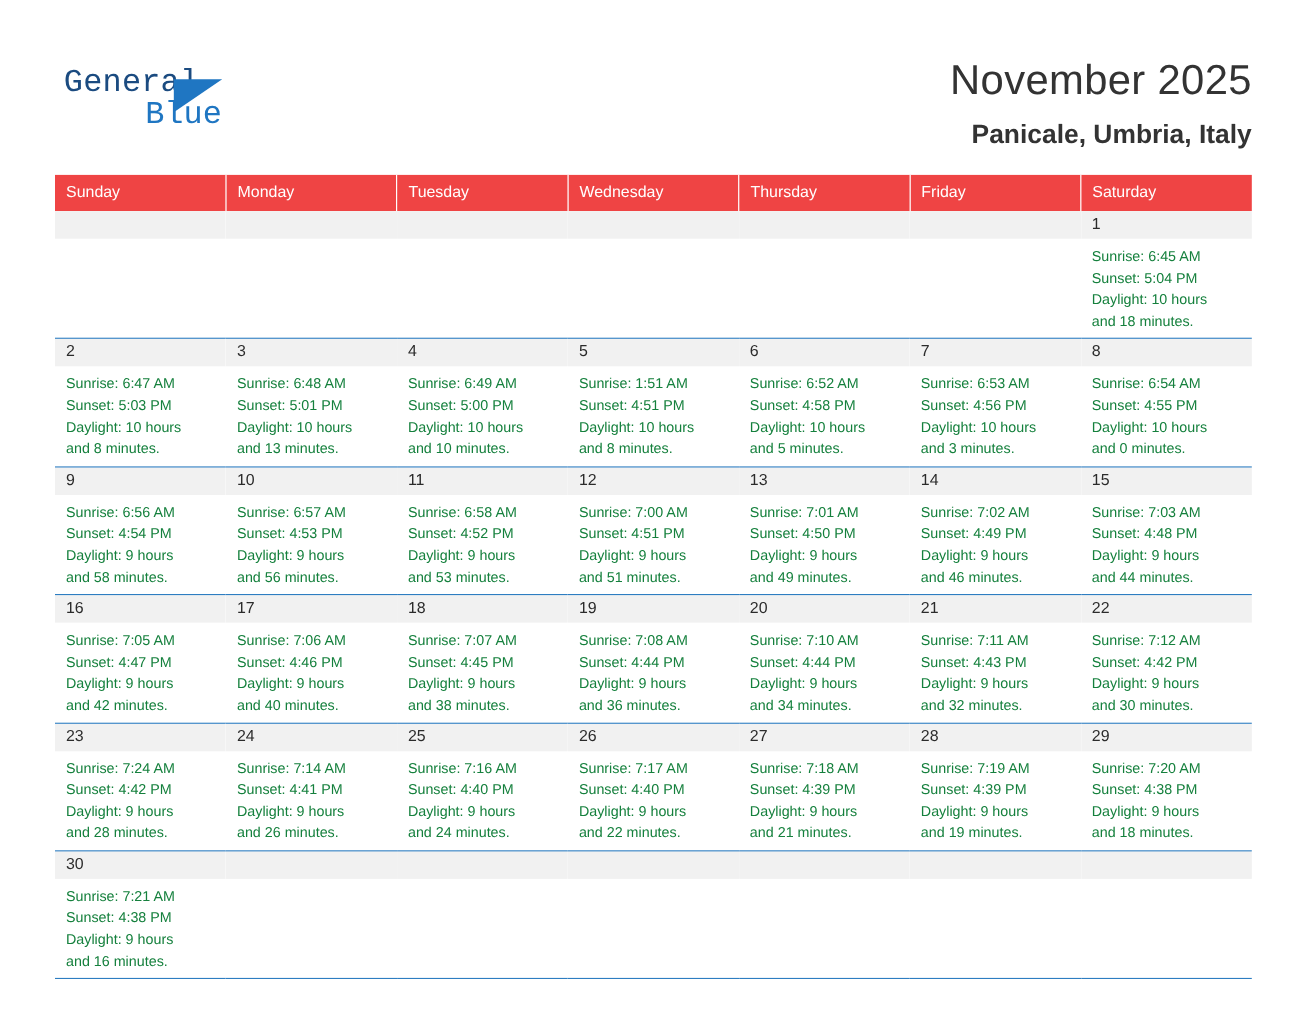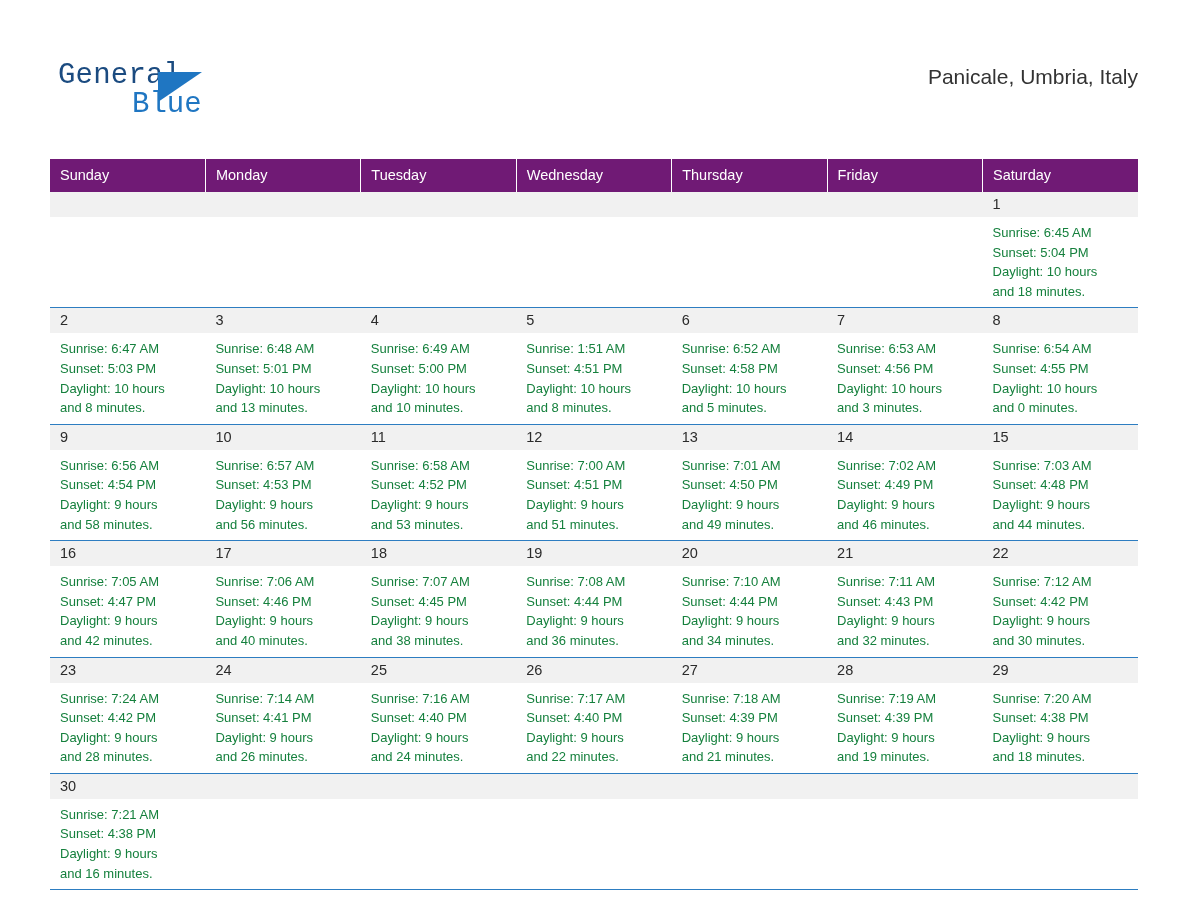--- a/index.html
+++ b/index.html
@@ -64,35 +64,36 @@
     text-align: right;
     width: 700px;
   }
   .month-title {
     font-size: 38px;
     color: #333333;
     line-height: 46px;
     letter-spacing: 0.3px;
   }
   .location {
-    font-size: 21px;
+    font-size: 24px;
     color: #333333;
     margin-top: 14px;
     line-height: 26px;
+    font-weight: bold;
   }
   table.calendar {
     position: absolute;
     left: 50px;
     top: 159px;
     width: 1088px;
     border-collapse: collapse;
     table-layout: fixed;
   }
   table.calendar th {
-    background: #701a75;
+    background: #ef4444;
     color: #ffffff;
     font-size: 14.5px;
     font-weight: normal;
     text-align: left;
     padding: 8px 0 9px 10px;
     border-right: 1px solid #ffffff;
     height: 13px;
     margin-left: 26px;
   }
   table.calendar th:last-child {
@@ -134,20 +135,21 @@
 
 <div class="page">
 
   <div class="header">
     <div class="logo">
       <div class="logo-general">General</div>
       <div class="logo-triangle"></div>
       <div class="logo-blue">Blue</div>
     </div>
     <div class="title-block">
+      <div class="month-title">November 2025</div>
       <div class="location">Panicale, Umbria, Italy</div>
     </div>
   </div>
 
   <table class="calendar">
     <thead>
       <tr>
         <th>Sunday</th>
         <th>Monday</th>
         <th>Tuesday</th>

